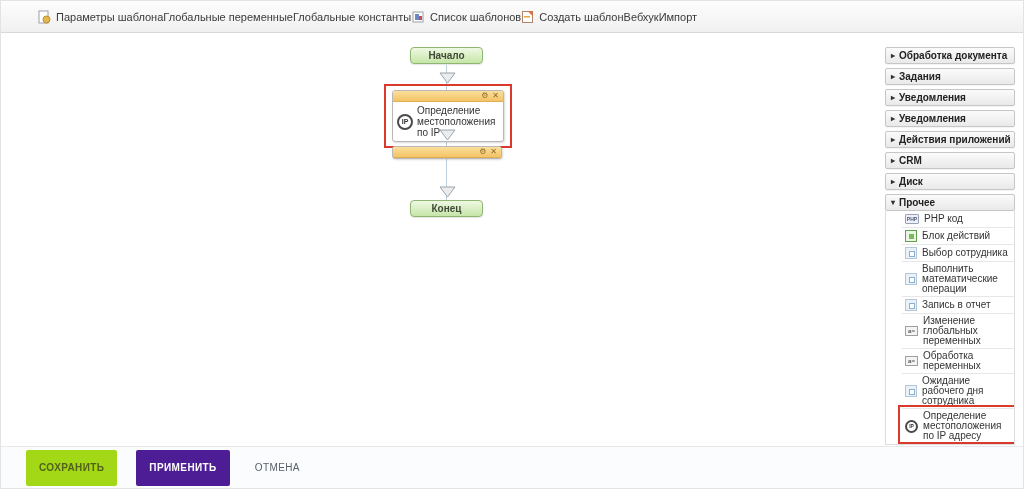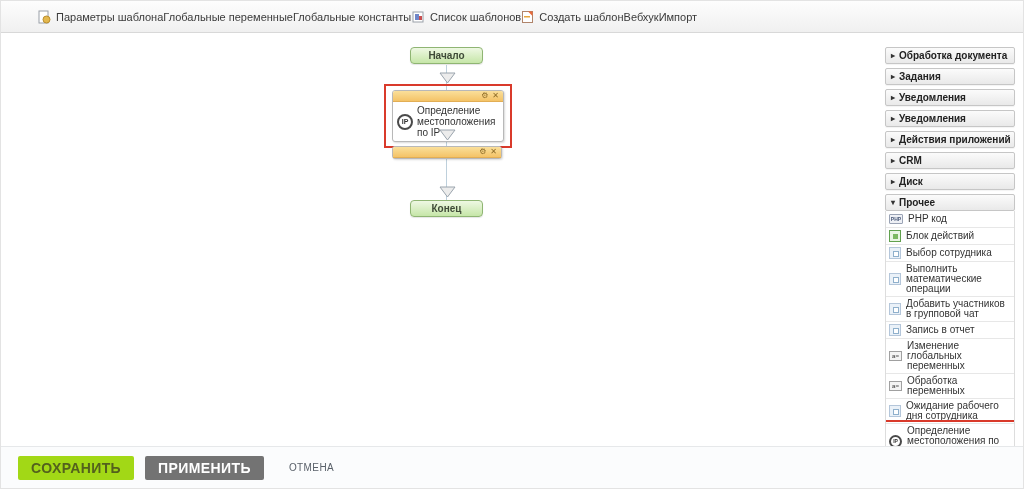--- a/index.html
+++ b/index.html
@@ -49,21 +49,21 @@
   
   .sidebar { position:absolute; top:46px; right:8px; width:130px; }
   .acc {
     height:17px; border:1px solid #c6c6c6; border-radius:2px;
     background:linear-gradient(#fbfbfb,#e9e9e9); box-shadow:0 1px 1px rgba(0,0,0,.05);
     display:flex; align-items:center; gap:4px; padding:0 5px;
     font-size:10px; font-weight:bold; color:#222; margin-bottom:4px; cursor:pointer; white-space:nowrap;
   }
   .acc.expanded { margin-bottom:0; }
   .acc .ar { font-size:8px; color:#333; line-height:1; }
-  .items { background:#fff; border:1px solid #ddd; border-top:none; max-height:242px; overflow:hidden; }
+  .items { background:#fff; border:1px solid #ddd; border-top:none; max-height:242px; overflow:hidden;padding-left:16px; }
   .it {
     display:flex; align-items:center; gap:5px; padding:2px 3px; min-height:17px;
     border-bottom:1px solid #e7e7e7; font-size:10px; line-height:10px; color:#333;
     cursor:pointer; position:relative;
   }
   .it .lbl { flex:1; }
   .ic { flex:none; display:flex; align-items:center; justify-content:center; }
   .ic-gen { width:12px; height:12px; border:1px solid #b4c6da; background:#eaf1f8; position:relative; }
   .ic-gen::after { content:""; position:absolute; left:3px; top:3px; width:4px; height:4px; border:1px solid #8fb0cc; background:#fff; }
   .ic-php { width:14px; height:10px; border:1px solid #9aa3b5; background:#eef0f5; border-radius:1px; }
@@ -78,25 +78,25 @@
     content:""; position:absolute; left:-4px; right:-8px; top:-4px; bottom:-1px;
     border:2px solid #d93a2b; pointer-events:none; z-index:2;
   }
   
   .footer {
     position:absolute; left:0; right:0; bottom:0; height:42px;
     background:#fbfcfd; border-top:1px solid #e6e8ea;
     display:flex; align-items:center; padding-left:17px; gap:11px;
   }
   .btn {
-    height:24px; border:none; border-radius:2px; font-size:14px; font-weight:bold;
-    padding:0 13px; font-family:inherit; cursor:pointer; letter-spacing:.4px;
+    height:36px; border:none; border-radius:2px; font-size:10px; font-weight:bold;
+    padding:0 13px; font-family:inherit; cursor:pointer; letter-spacing:.4px;margin-left:8px;
   }
   .btn-save  { background:#a2d816; color:#53611d; }
-  .btn-apply { background:#737373; color:#fff; }
+  .btn-apply { background:#4c1d95; color:#fff; }
   .cancel { font-size:10px; color:#596069; cursor:pointer; margin-left:14px; letter-spacing:.4px; }
 </style>
 </head>
 <body>
 
 <div class="toolbar">
   <div class="tb-item">
     <span>
         <svg width="14" height="14" viewBox="0 0 14 14">
           <rect x="2" y="1" width="9" height="12" fill="#fff" stroke="#9aa0a8"></rect>
@@ -235,24 +235,20 @@
     <div class="it">
       <span class="ic ic-gen"></span>
       <span class="lbl">Выбор сотрудника</span>
     </div>
     <div class="it">
       <span class="ic ic-gen"></span>
       <span class="lbl">Выполнить математические операции</span>
     </div>
     <div class="it">
       <span class="ic ic-gen"></span>
-      <span class="lbl">Добавить участников в групповой чат</span>
-    </div>
-    <div class="it">
-      <span class="ic ic-gen"></span>
       <span class="lbl">Запись в отчет</span>
     </div>
     <div class="it">
       <span class="ic ic-var"></span>
       <span class="lbl">Изменение глобальных переменных</span>
     </div>
     <div class="it">
       <span class="ic ic-var"></span>
       <span class="lbl">Обработка переменных</span>
     </div>

